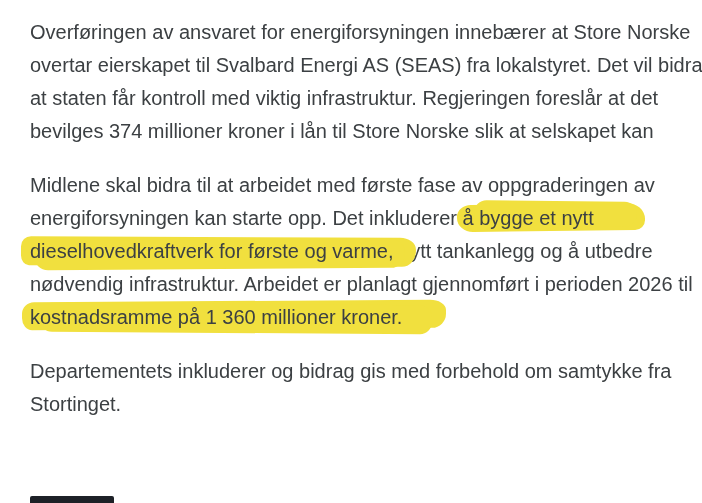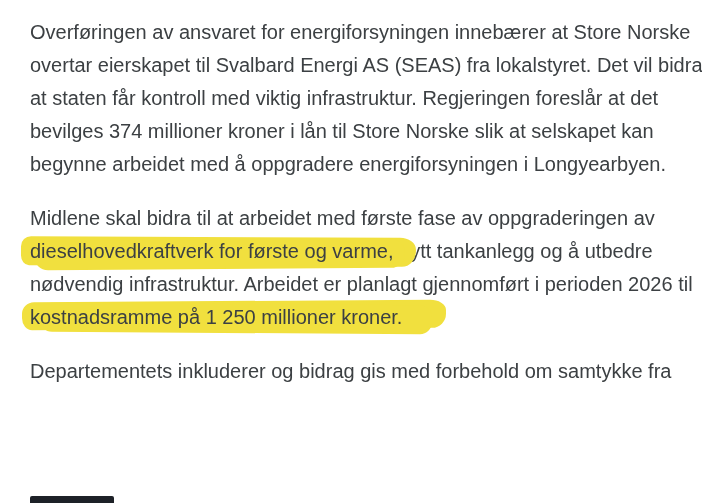--- a/index.html
+++ b/index.html
@@ -82,26 +82,27 @@
 </style>
 </head>
 <body>
 
 <main class="article">
     <div class="para">
       <div class="line"><span>Overføringen av ansvaret for energiforsyningen innebærer at Store Norske</span></div>
       <div class="line"><span>overtar eierskapet til Svalbard Energi AS (SEAS) fra lokalstyret. Det vil bidra til</span></div>
       <div class="line"><span>at staten får kontroll med viktig infrastruktur. Regjeringen foreslår at det</span></div>
       <div class="line"><span>bevilges 374 millioner kroner i lån til Store Norske slik at selskapet kan</span></div>
-      <div class="line"><span>begynne arbeidet med å oppgradere energiforsyningen i Longyearbyen.</span></div>
     </div>
     <div class="para">
       <div class="line"><span>Midlene skal bidra til at arbeidet med første fase av oppgraderingen av</span></div>
+      <div class="line"><span>energiforsyningen kan starte opp. Det inkluderer </span><span class="hl hl-a">å bygge et nytt</span></div>
       <div class="line"><span class="hl hl-b">dieselhovedkraftverk for første og varme,</span><span> nytt tankanlegg og å utbedre</span></div>
       <div class="line"><span>nødvendig infrastruktur. Arbeidet er planlagt gjennomført i perioden 2026 til</span></div>
-      <div class="line"><span class="hl hl-c">kostnadsramme på 1 250 millioner kroner.</span></div>
+      <div class="line"><span class="hl hl-c">kostnadsramme på 1 360 millioner kroner.</span></div>
     </div>
     <div class="para">
       <div class="line"><span>Departementets inkluderer og bidrag gis med forbehold om samtykke fra</span></div>
+      <div class="line"><span>Stortinget.</span></div>
     </div>
   </main>
 
 <div class="bottom-bar"></div>
 
 </body></html>

